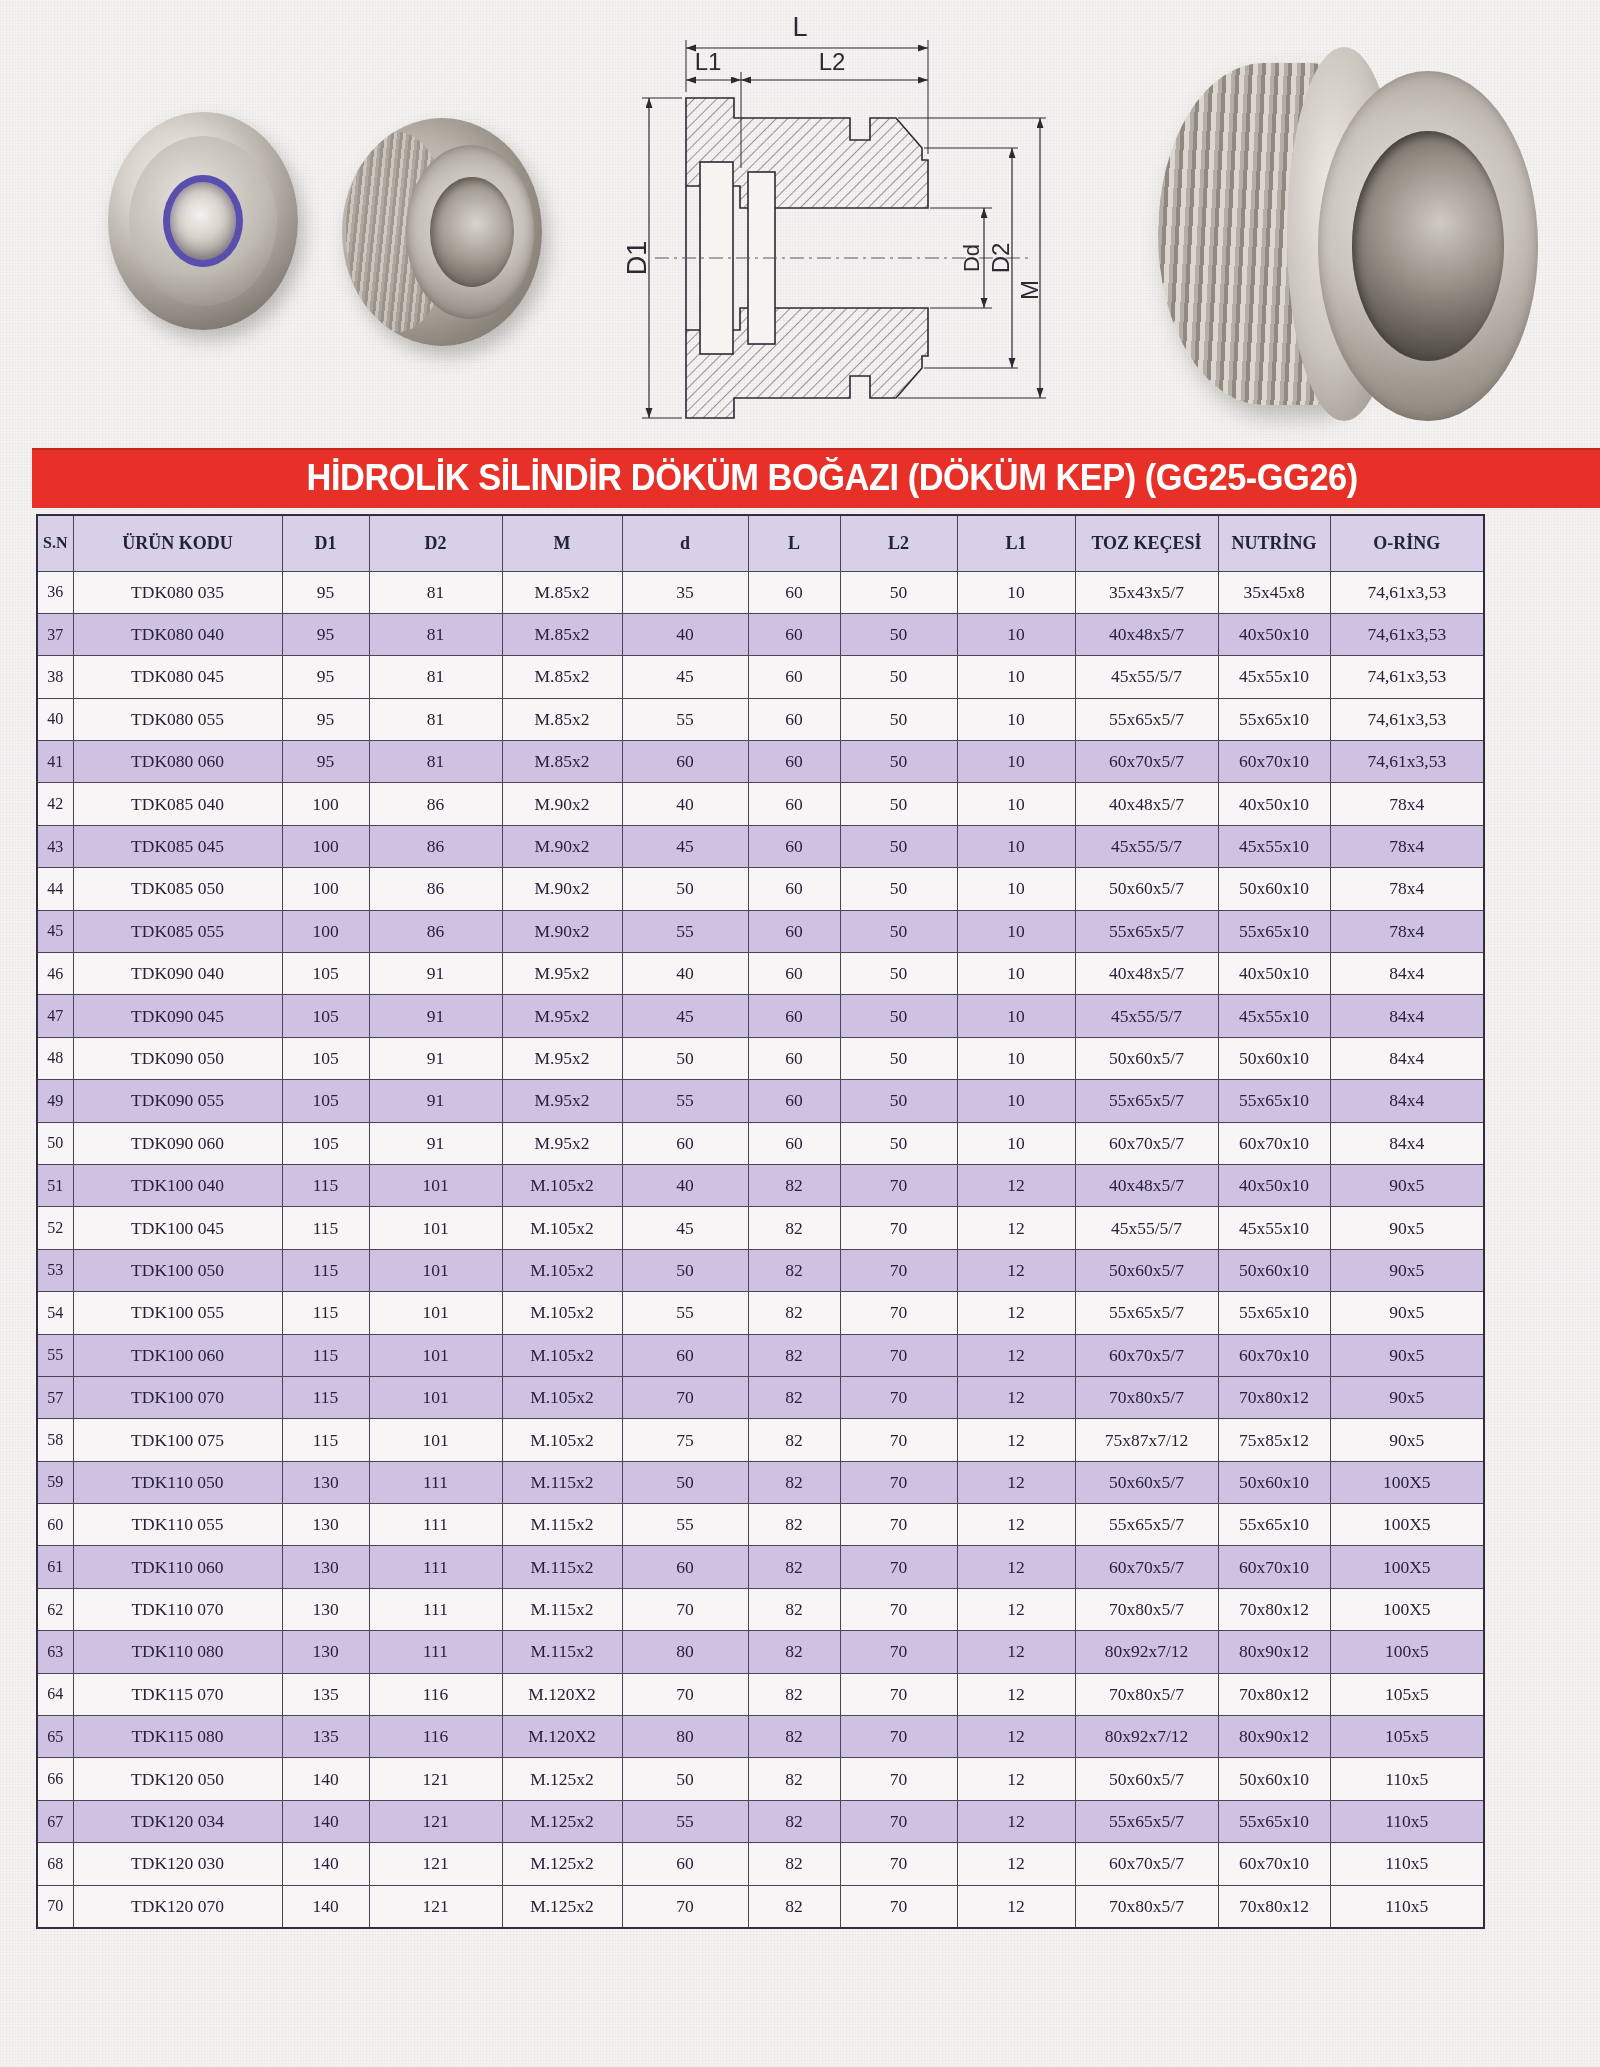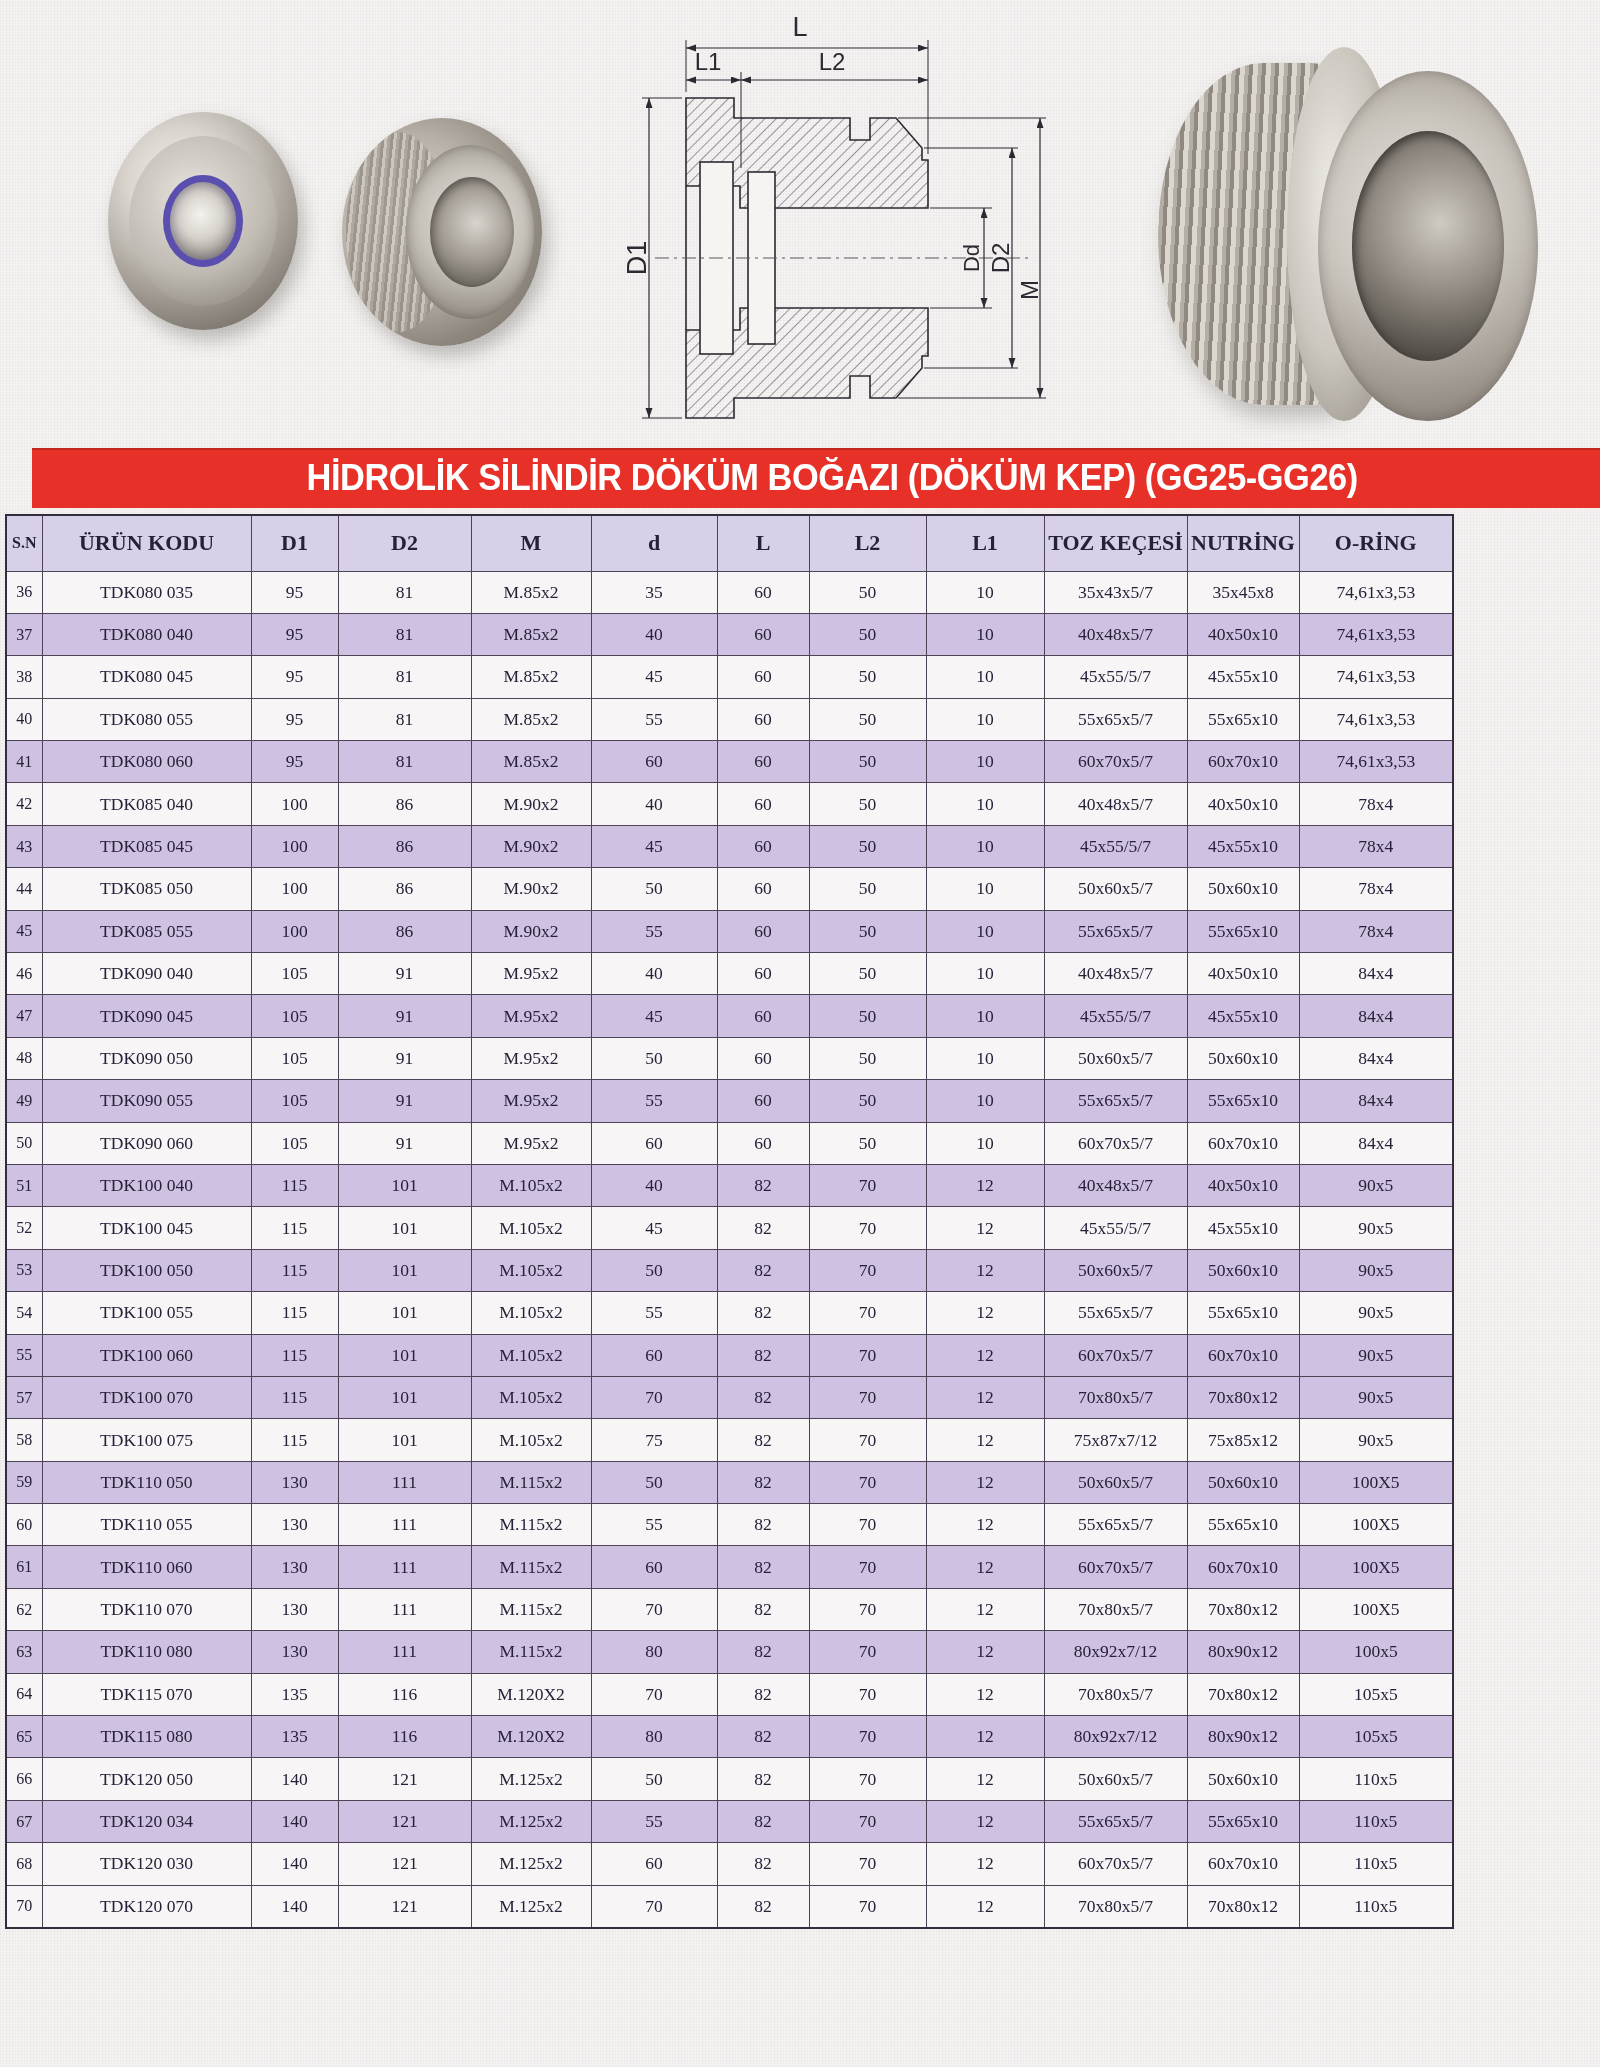--- a/index.html
+++ b/index.html
@@ -88,28 +88,28 @@
     margin-left:32px;
   }
   .banner span{
     font-family:"Liberation Sans", sans-serif;
     font-weight:bold; font-size:37px; color:#ffffff;
     letter-spacing:-0.5px; transform:scaleX(.93); white-space:nowrap;
   }
 
   
   .table-wrap{ position:absolute; left:5px; top:514px; width:1449px; }
-  table{ border-collapse:collapse; table-layout:fixed; width:1447px; }
+  table{ border-collapse:collapse; table-layout:fixed; width:1447px;margin-left:31px; }
   th,td{
     border:1px solid #4d4356;
     text-align:center; vertical-align:middle;
     color:#272138; overflow:hidden; white-space:nowrap;
   }
   thead th{
-    background:#d8cfe9; font-weight:bold; font-size:22px; height:56px;
+    background:#d8cfe9; font-weight:bold; font-size:18px; height:56px;
     font-family:"Liberation Serif", serif;
   }
   tbody td{ font-size:17.5px; height:42.4px; background:#f7f5f6; }
   tbody tr.alt td{ background:#cfc1e2; }
   table{ border:2px solid #352d3f; }
   td:first-child, th:first-child{ font-size:16px; }
 </style>
 </head>
 <body>
 

